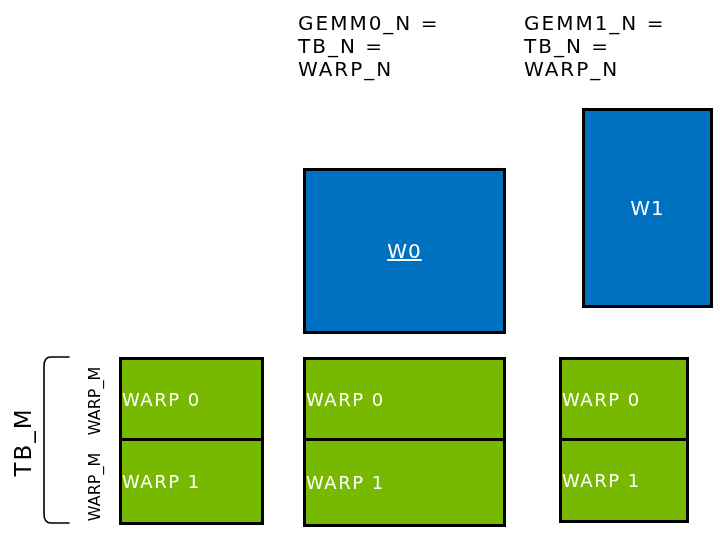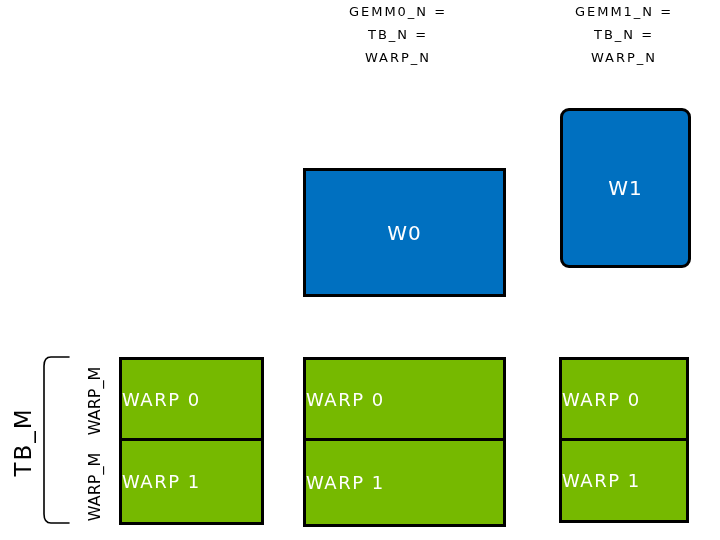--- a/index.html
+++ b/index.html
@@ -3,36 +3,36 @@
 <meta charset="utf-8">
 <style>
   html,body { margin:0; padding:0; background:#ffffff; }
   .canvas {
     position:relative; width:720px; height:540px; overflow:hidden;
     background:#ffffff;
     font-family:"DejaVu Sans","Liberation Sans",sans-serif;
   }
   
   .col-header {
-    position:absolute; top:0; width:200px;
-    text-align:center; color:#000;
-    font-size:13px; line-height:23px; letter-spacing:2px;
+    position:absolute; top:12px; width:200px;
+    text-align:left; color:#000;
+    font-size:20px; line-height:23px; letter-spacing:2px;
     white-space:nowrap;
   }
   .col-header.h0 { left:298px; }
   .col-header.h1 { left:524px; }
   
   .acc-tile {
     position:absolute; box-sizing:border-box;
     background:#0070C0; border:3px solid #000;
     display:flex; align-items:center; justify-content:center;
     color:#fff; font-size:20px; letter-spacing:1px;
   }
-  .acc-tile.w0 { left:303px; top:168px; width:203px; height:129px; }
-  .acc-tile.w1 { left:560px; top:108px; width:131px; height:160px;border-radius:9px; }
+  .acc-tile.w0 { left:303px; top:168px; width:203px; height:166px;text-decoration:underline; }
+  .acc-tile.w1 { left:582px; top:108px; width:131px; height:200px; }
   
   .warp-tile {
     position:absolute; box-sizing:border-box;
     background:#76B900; border:3px solid #000;
     display:flex; align-items:center; justify-content:flex-start;
     color:#fff; font-size:18px; letter-spacing:1.5px;
   }
   
   .c1r0 { left:119px; top:357px; width:145px; height:85px; }
   .c1r1 { left:119px; top:438px; width:145px; height:87px; }

